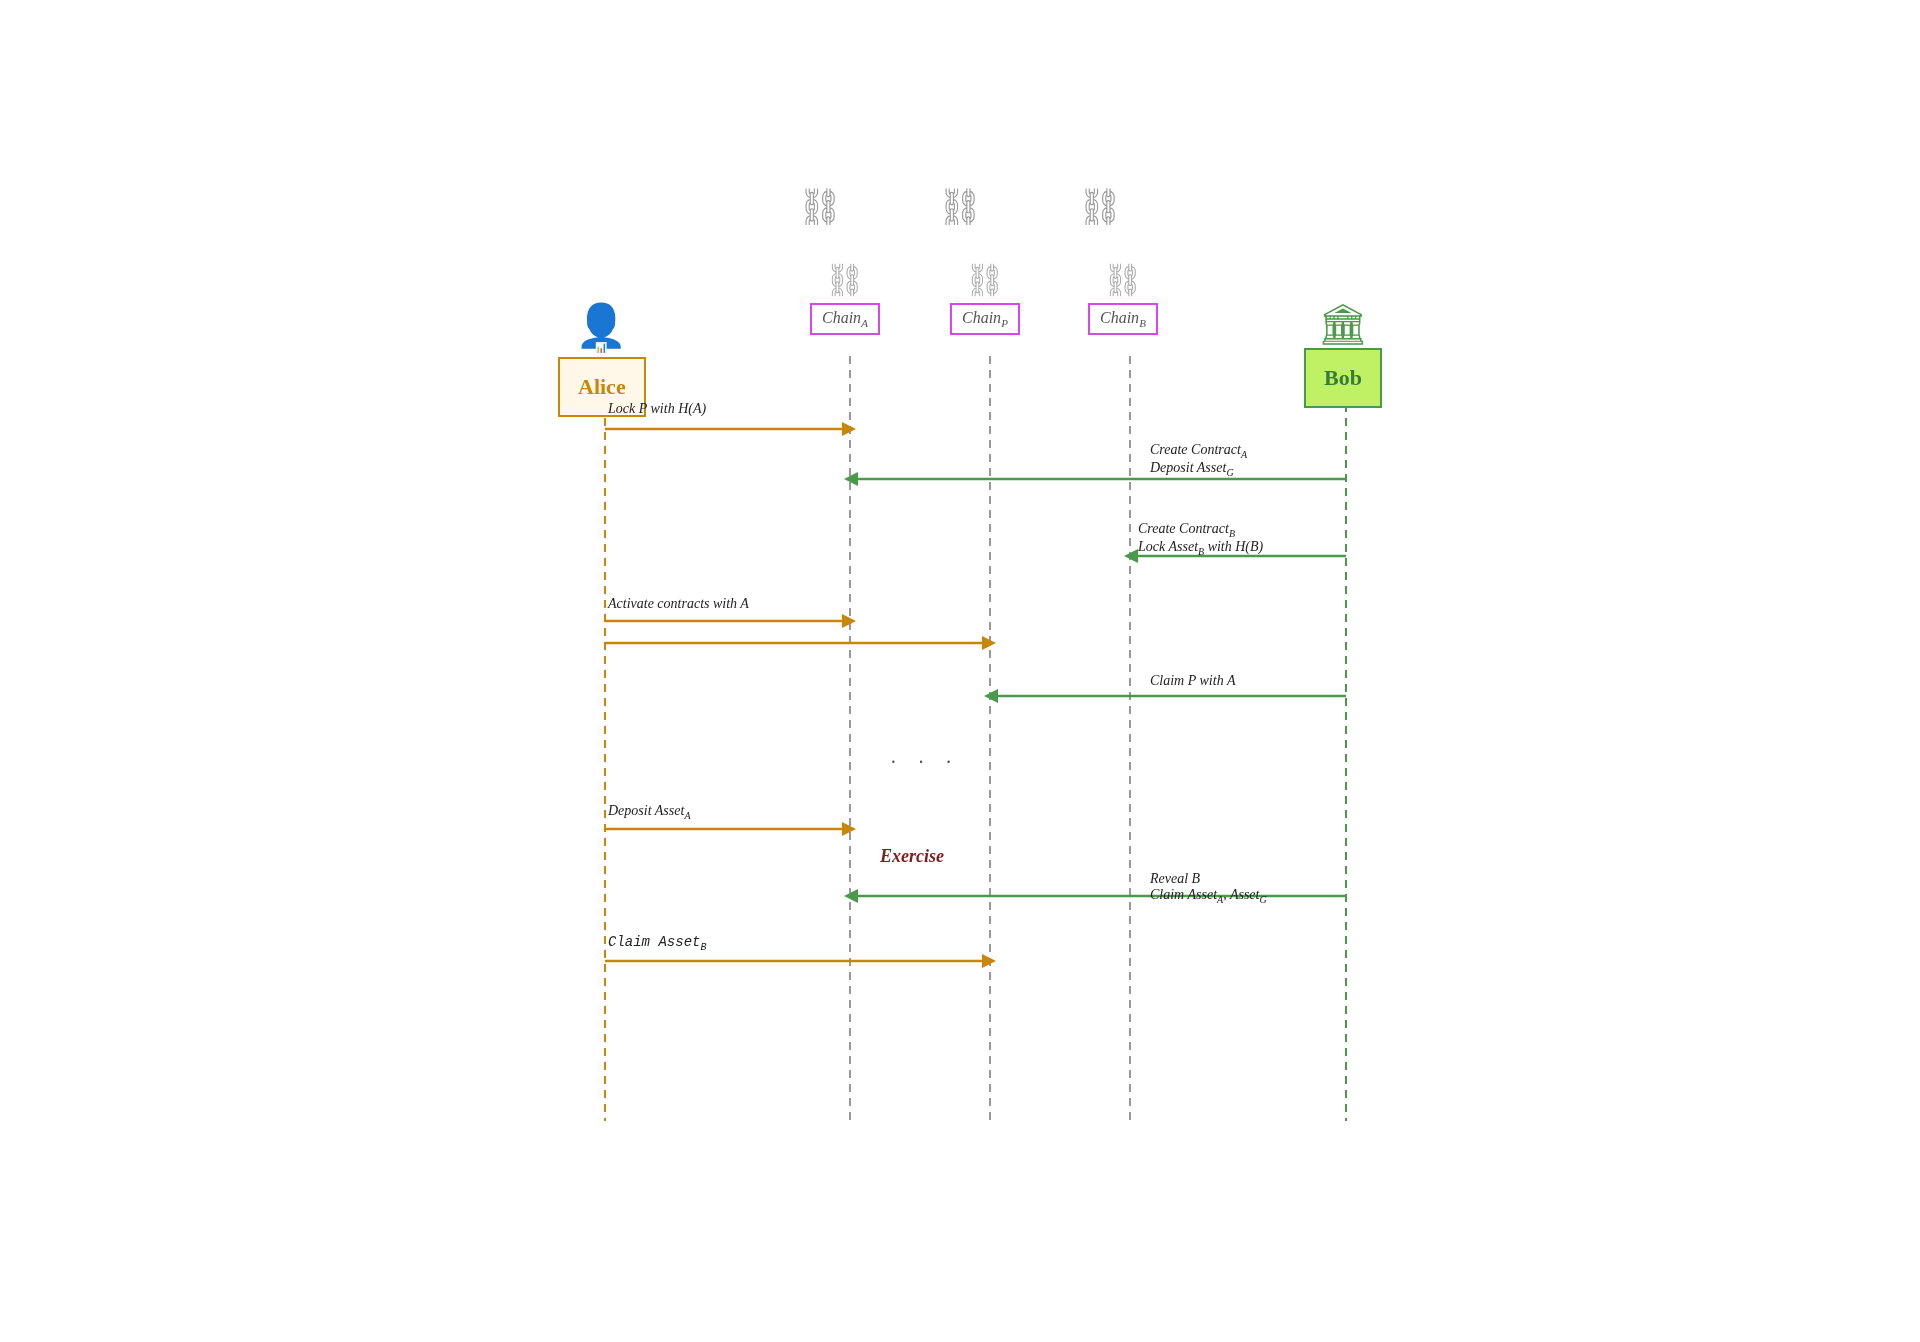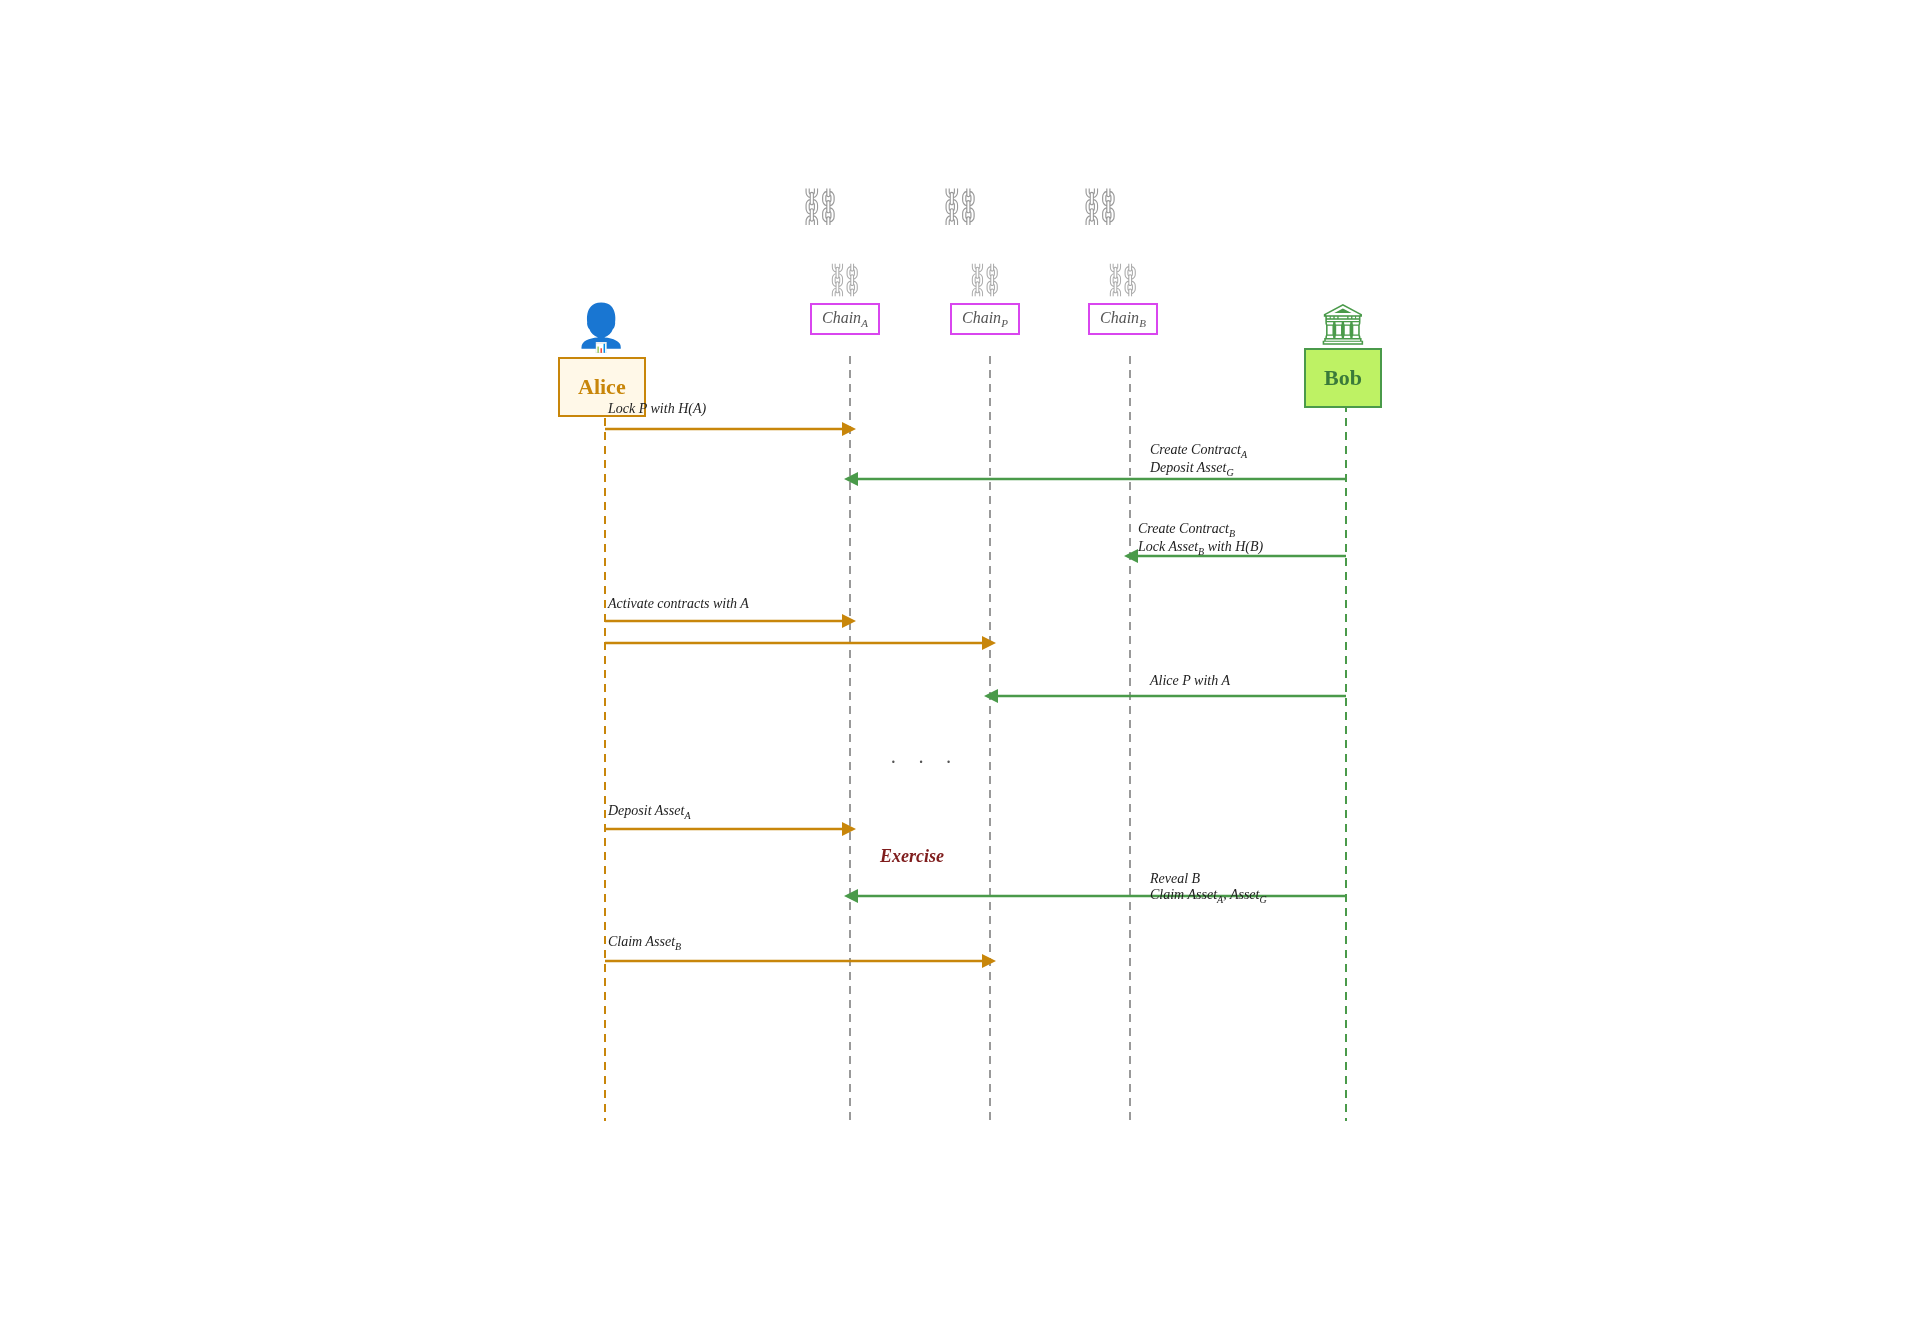--- a/index.html
+++ b/index.html
@@ -201,37 +201,37 @@
   <div class="label" style="left:628px; top:340px;">
     <em>Create <em>Contract</em><sub>B</sub></em><br>
     <em>Lock <em>Asset</em><sub>B</sub> with H(B)</em>
   </div>
 
   <div class="label" style="left:98px; top:415px;">
     <em>Activate contracts with A</em>
   </div>
 
   <div class="label" style="left:640px; top:492px;">
-    <em>Alice P with A</em>
+    <em>Claim P with A</em>
   </div>
 
   <div class="dots" style="left:380px; top:570px;">
     <span>· · ·</span>
   </div>
 
   <div class="label" style="left:98px; top:622px;">
     <em>Deposit <em>Asset</em><sub>A</sub></em>
   </div>
 
   <div class="exercise-label" style="left:370px; top:665px;">
     <span>Exercise</span>
   </div>
 
   <div class="label" style="left:640px; top:690px;">
     <em>Reveal B</em><br>
     <em>Claim <em>Asset</em><sub>A</sub>, <em>Asset</em><sub>G</sub></em>
   </div>
 
-  <div class="label" style="left:98px; top:753px;">
+  <div class="label" style="left:98px; top:753px;font-family:Liberation Mono, monospace;">
     <em>Claim <em>Asset</em><sub>B</sub></em>
   </div>
 
 </div>
 
 </body></html>

